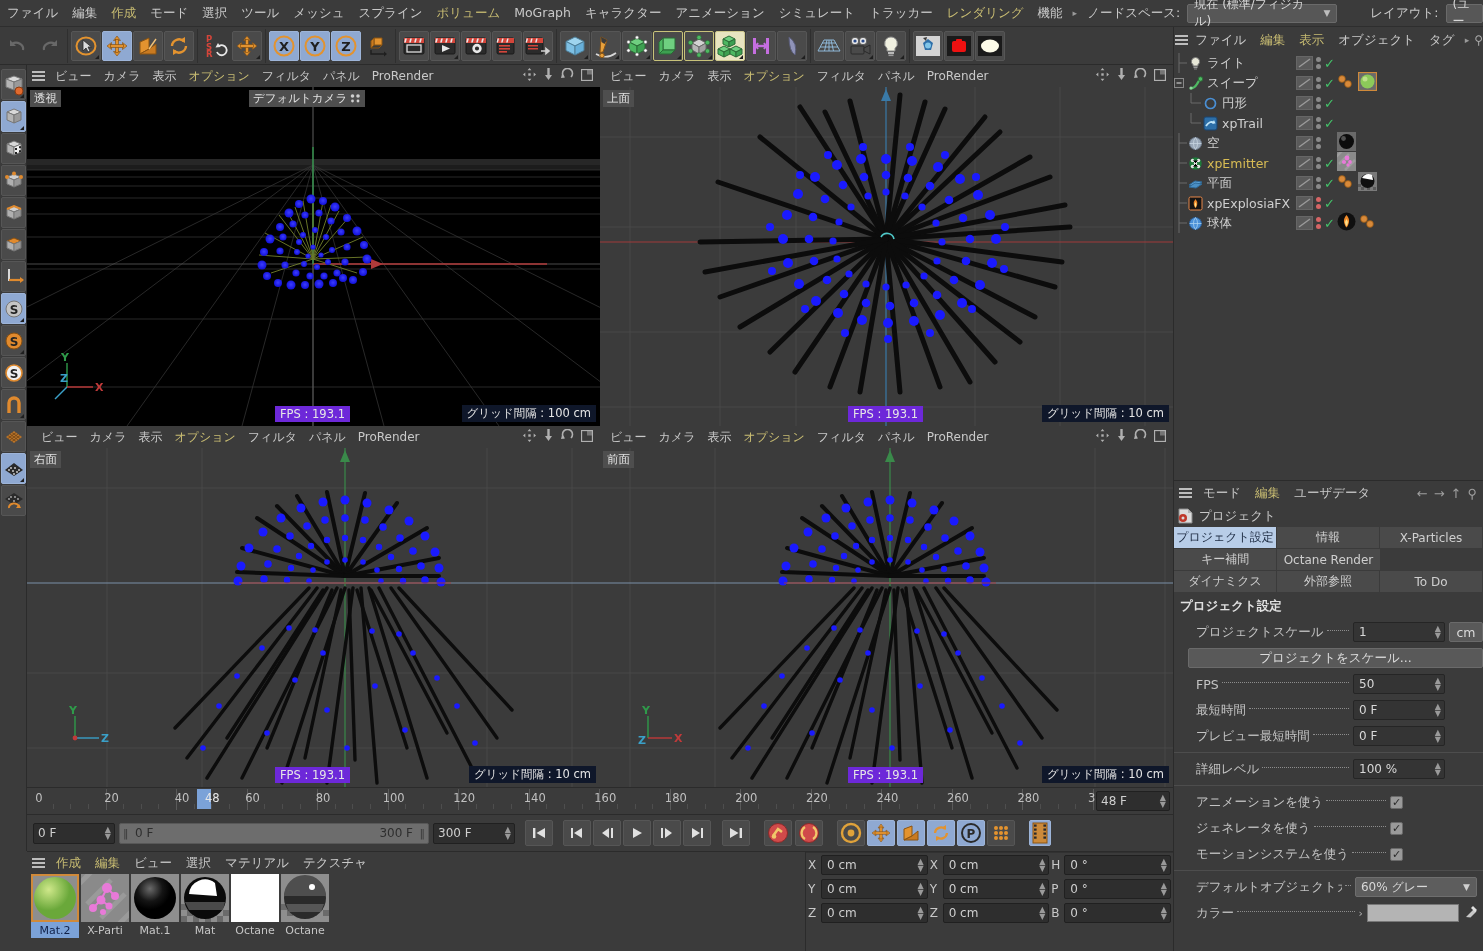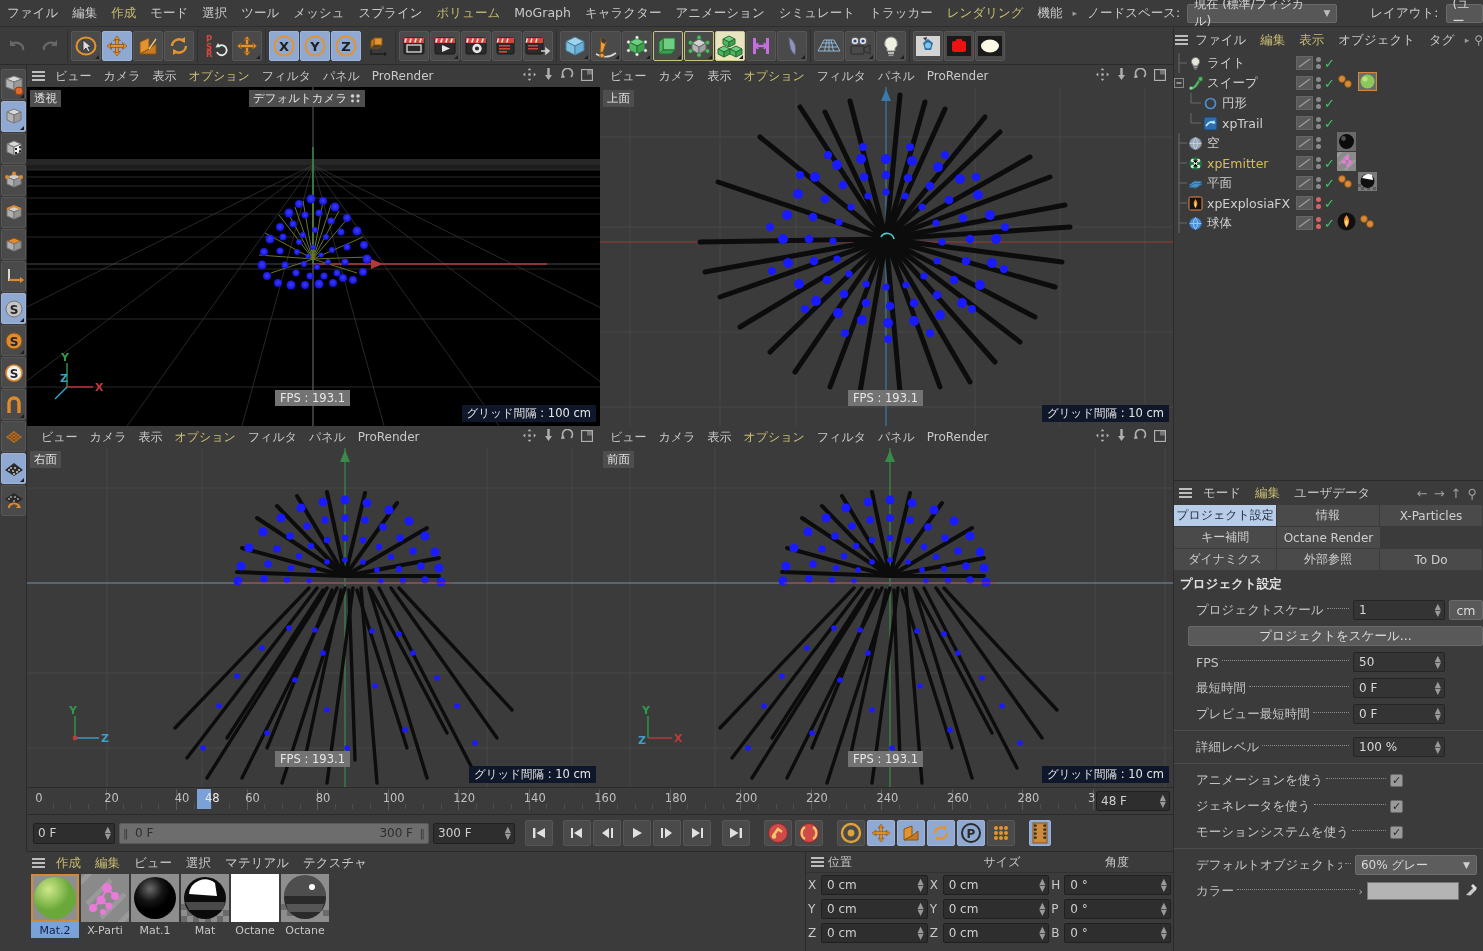--- a/index.html
+++ b/index.html
@@ -56,21 +56,21 @@
   .vp{position:absolute;background:#3b3b3b;}
   .vpbar{height:22px;display:flex;align-items:center;background:#3b3b3b;}
   .vpbar .mi{font-size:12px;padding:0 6px;}
   .vpicons{margin-left:auto;display:flex;align-items:center;gap:7px;padding-right:7px;}
   .vpcanvas{position:absolute;left:0;right:0;top:22px;bottom:0;background:#000;overflow:hidden;}
   .vpcanvas.grey{background:#3b3b3b;}
   .vplabel{position:absolute;left:3px;top:3px;background:#4e4e4e;color:#e2e2e2;font-size:11.5px;
            padding:1px 4px;}
   .camlabel{position:absolute;top:3px;background:#4e4e4e;color:#e2e2e2;font-size:11.5px;padding:1px 4px;
             display:flex;align-items:center;gap:3px;}
-  .fpslabel{position:absolute;background:#737373;color:#e6e6e6;font-size:11.5px;padding:1px 5px;bottom:20px;}
+  .fpslabel{position:absolute;background:#6d28d9;color:#e6e6e6;font-size:11.5px;padding:1px 5px;bottom:4px;}
   .gridlabel{position:absolute;background:#0f172a;color:#e6e6e6;font-size:11.5px;padding:1px 5px;bottom:4px;right:4px;}
 
   
   #timeline{position:absolute;left:27px;top:787px;width:1146px;height:27px;background:#3b3b3b;
             border-top:1px solid #2b2b2b;}
   #tlruler{position:absolute;left:8px;right:80px;top:0;height:26px;}
   .tktext{position:absolute;top:3px;font-size:11.5px;color:#c0c0c0;transform:translateX(-50%);}
   .tkmaj{position:absolute;top:1px;width:1px;height:21px;background:#5a5a5a;}
   .tkmin{position:absolute;top:16px;width:1px;height:5px;background:#4e4e4e;}
   .phead{position:absolute;top:1px;width:14px;height:20px;background:#7ba2d8;}
@@ -1685,30 +1685,20 @@
               <path d="M3 22 A21 21 0 0 1 45 22 Z" fill="#4e4e4e"></path>
               <circle cx="31" cy="13" r="3" fill="#fff"></circle>
               <path d="M5 30 L43 30 L40 38 L8 38 Z" fill="#666" opacity=".75"></path>
             </svg></div>
           <div class="matname">Octane</div>
         </div>
       </div>
   </div>
 
   <div id="coords">
-    <div id="coordhdr">
-      <div class="hamb">
-          <i></i>
-          <i></i>
-          <i></i>
-        </div>
-      <span style="width:115px;">位置</span>
-      <span style="width:118px;text-align:center;">サイズ</span>
-      <span style="flex:1;text-align:center;">角度</span>
-    </div>
     <div class="sep"></div>
     <div id="coordrows">
         <div class="crow">
           <span class="clab">X</span>
           <div class="cfield">
             <span>0 cm</span>
             <span class="spin">▲<br>▼</span>
           </div>
           <span class="clab">X</span>
           <div class="cfield">
@@ -2086,20 +2076,29 @@
           <span class="mi y">編集</span>
           <span class="mi">ユーザデータ</span>
         </div>
       <div id="attrnav">
         <span>←</span>
         <span>→</span>
         <span>↑</span>
         <span>⚲</span>
       </div>
     </div>
+    <div id="attrtitle">
+      <svg width="15" height="16" viewBox="0 0 15 16">
+          <path d="M1 1 L10 1 L14 5 L14 15 L1 15 Z" fill="#dcdcdc" stroke="#8a8a8a"></path>
+          <path d="M10 1 L10 5 L14 5" fill="#b4b4b4"></path>
+          <circle cx="5" cy="10" r="4" fill="#c0392b"></circle>
+          <circle cx="5" cy="10" r="1.5" fill="#dcdcdc"></circle>
+        </svg>
+      <span>プロジェクト</span>
+    </div>
     <div id="attrtabs">
         <div class="tabsrow">
           <div class="tab active">プロジェクト設定</div>
           <div class="tab">情報</div>
           <div class="tab">X-Particles</div>
         </div>
         <div class="tabsrow">
           <div class="tab">キー補間</div>
           <div class="tab">Octane Render</div>
           <div style="flex: 1 1 0%; background: rgb(59, 59, 59);"></div>

